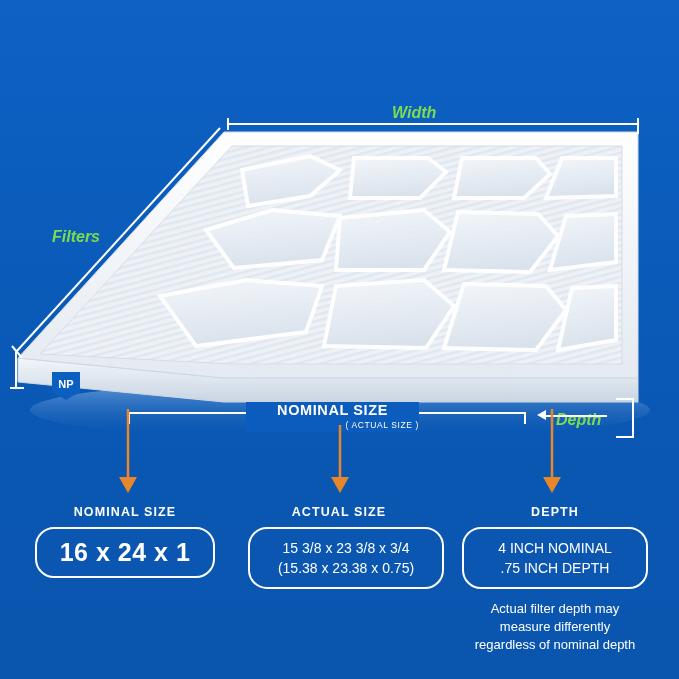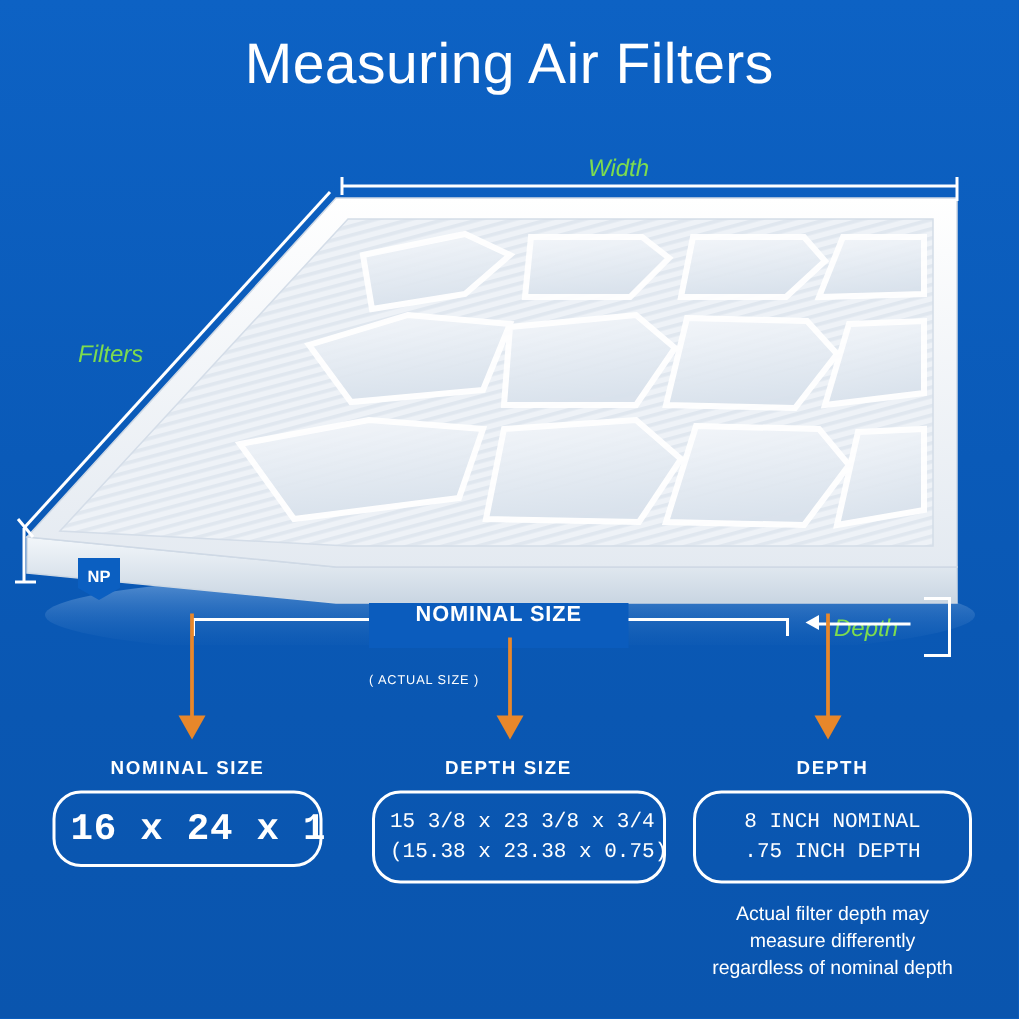--- a/index.html
+++ b/index.html
@@ -32,21 +32,21 @@
     font-size: 38px;
     font-weight: normal;
     letter-spacing: 0.3px;
   }
 
   
   .dim-label {
     position: absolute;
     color: #7ddc4e;
     font-size: 16px;
-    font-weight: normal;
+    font-weight: bold;
     font-style: italic;
   }
   #width-label { top: 104px; left: 392px; }
   #length-label { top: 228px; left: 52px; }
   #depth-label { top: 411px; left: 556px; color: #7ddc4e; font-style: italic; }
 
   
   #filter-art {
     position: absolute;
     top: 110px;
@@ -88,25 +88,24 @@
     font-size: 14.5px;
     font-weight: bold;
     letter-spacing: 0.6px;
     background: transparent;
   }
   .nominal-sub {
     position: absolute;
     top: 18px;
     left: 0;
     width: 100%;
-    text-align: left;
+    text-align: right;
     color: #ffffff;
     font-size: 8.5px;
     letter-spacing: 0.6px;
-    margin-top: 28px;
   }
   .nominal-text-wrap {
     position: absolute;
     left: 118px;
     top: -2px;
     width: 165px;
     background: #0b5cbd;
     padding: 0 4px;
     height: 30px;
   }
@@ -162,21 +161,20 @@
     letter-spacing: 1.1px;
     margin-bottom: 8px;
   }
   .value-box {
     border: 2px solid #ffffff;
     border-radius: 19px;
     padding: 9px 10px;
     display: inline-block;
     min-width: 0;
     box-sizing: border-box;
-    font-family: Liberation Mono, monospace;
   }
   .value-big {
     font-size: 25px;
     font-weight: bold;
     letter-spacing: 0.5px;
     white-space: nowrap;
   }
   .value-mid {
     font-size: 14px;
     line-height: 20px;
@@ -192,21 +190,20 @@
   #col-actual { left: 236px; width: 206px; }
   #col-actual .value-box { width: 196px; margin-left: 12px; }
   #col-depth { left: 450px; width: 210px; }
   #col-depth .value-box { width: 186px; }
 </style>
 </head>
 <body>
 
 <div id="stage">
 
-  <div class="title">Measuring Air Filters</div>
 
   <svg id="filter-art" viewBox="0 0 660 320">
     <defs>
       <linearGradient id="topGrad" x1="0" y1="0" x2="0.3" y2="1">
         <stop offset="0%" stop-color="#fefeff"></stop>
         <stop offset="100%" stop-color="#dfe6ee"></stop>
       </linearGradient>
       <linearGradient id="frameGrad" x1="0" y1="0" x2="0" y2="1">
         <stop offset="0%" stop-color="#ffffff"></stop>
         <stop offset="100%" stop-color="#e4eaf1"></stop>
@@ -301,29 +298,29 @@
   </svg>
 
   <div class="col" id="col-nominal">
     <div class="col-head">NOMINAL SIZE</div>
     <div class="value-box">
       <div class="value-big">16 x 24 x 1</div>
     </div>
   </div>
 
   <div class="col" id="col-actual">
-    <div class="col-head">DEPTH SIZE</div>
+    <div class="col-head">ACTUAL SIZE</div>
     <div class="value-box">
       <div class="value-mid">15 3/8 x 23 3/8 x 3/4</div>
       <div class="value-mid">(15.38 x 23.38 x 0.75)</div>
     </div>
   </div>
 
   <div class="col" id="col-depth">
     <div class="col-head">DEPTH</div>
     <div class="value-box">
-      <div class="value-mid">8 INCH NOMINAL</div>
+      <div class="value-mid">4 INCH NOMINAL</div>
       <div class="value-mid">.75 INCH DEPTH</div>
     </div>
     <div class="caption">Actual filter depth may<br>measure differently<br>regardless of nominal depth</div>
   </div>
 
 </div>
 
 </body></html>

